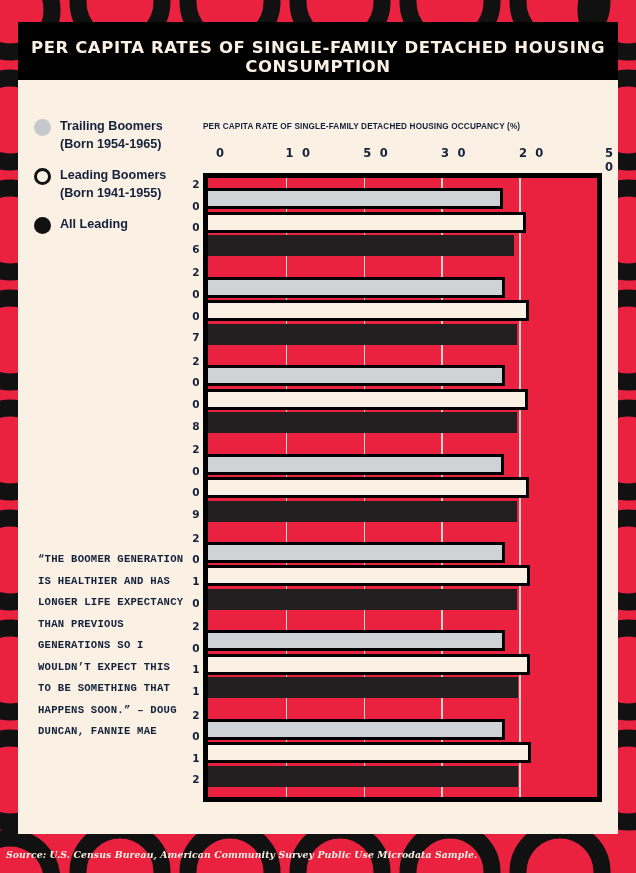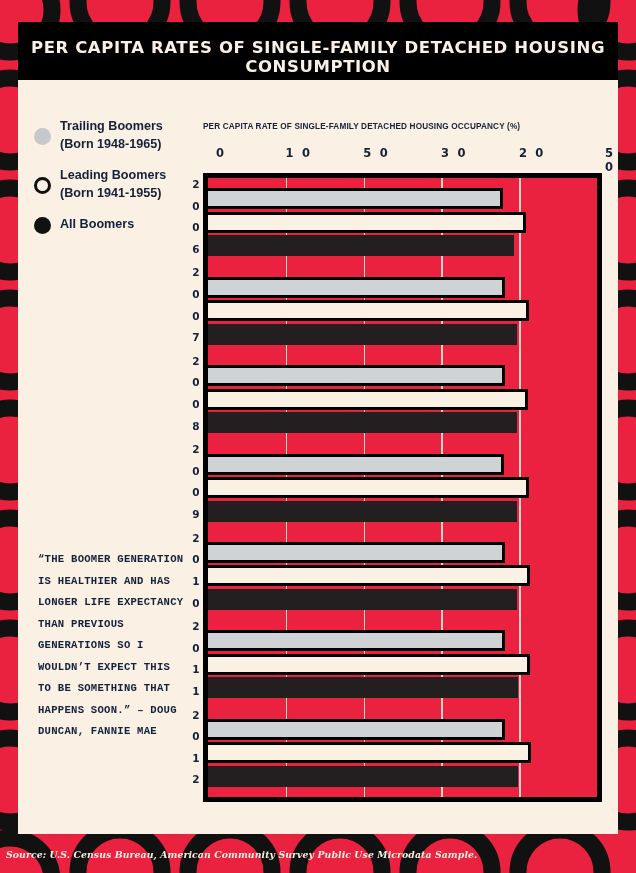--- a/index.html
+++ b/index.html
@@ -21,21 +21,21 @@
     position:absolute;left:0;top:0;width:600px;height:58px;background:#000;
   }
   #title-text{
     position:absolute;left:0;right:0;top:16px;text-align:center;
     color:#FAF0E4;font-size:16.5px;font-weight:bold;letter-spacing:.6px;
     font-family:"DejaVu Sans",sans-serif;
   }
 
   
   #legend{position:absolute;left:16px;top:96px;width:160px;}
-  .legend-row{display:flex;align-items:center;margin-bottom:13px;}
+  .legend-row{display:flex;align-items:flex-start;margin-bottom:13px;}
   .legend-marker{
     width:17px;height:17px;border-radius:50%;flex:0 0 auto;
     margin-right:9px;margin-top:1px;
   }
   .m-trailing{background:#C6C9CC;}
   .m-leading{background:#FAF0E4;border:3.5px solid #111;box-sizing:border-box;}
   .m-all{background:#111;}
   .legend-label{
     font-size:12.6px;font-weight:bold;color:#13213A;line-height:1.42;
     font-family:"Liberation Sans",sans-serif;
@@ -129,34 +129,34 @@
 
   <div id="title-bar">
     <div id="title-text">PER CAPITA RATES OF SINGLE-FAMILY DETACHED HOUSING CONSUMPTION</div>
   </div>
 
   <div id="legend">
     <div class="legend-row">
       <span class="legend-marker m-trailing"></span>
       <span class="legend-label">
         <span>Trailing Boomers</span><br>
-        <span>(Born 1948-1965)</span>
+        <span>(Born 1954-1965)</span>
       </span>
     </div>
     <div class="legend-row">
       <span class="legend-marker m-leading"></span>
       <span class="legend-label">
         <span>Leading Boomers</span><br>
         <span>(Born 1941-1955)</span>
       </span>
     </div>
     <div class="legend-row">
       <span class="legend-marker m-all"></span>
       <span class="legend-label">
-        <span>All Boomers</span>
+        <span>All Leading</span>
       </span>
     </div>
   </div>
 
   <div id="quote">
     <span>“THE BOOMER GENERATION IS HEALTHIER AND HAS LONGER LIFE EXPECTANCY THAN PREVIOUS GENERATIONS SO I WOULDN’T EXPECT THIS TO BE SOMETHING THAT HAPPENS SOON.”</span>
     <span>– DOUG DUNCAN, FANNIE MAE</span>
   </div>
 
   <div id="chart-axis-title">PER CAPITA RATE OF SINGLE-FAMILY DETACHED HOUSING OCCUPANCY (%)</div>

